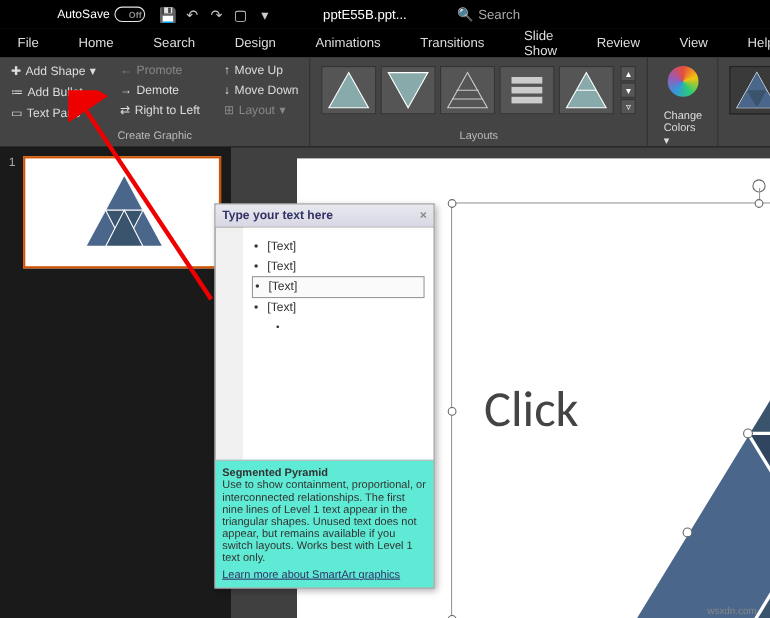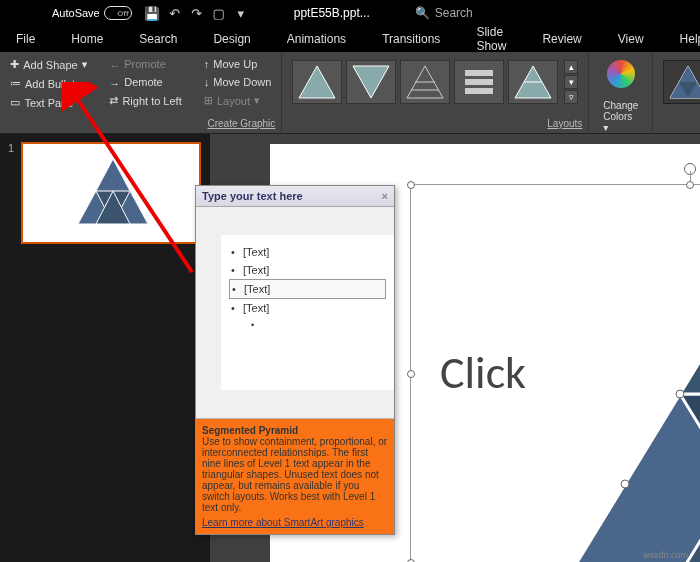--- a/index.html
+++ b/index.html
@@ -15,21 +15,21 @@
 .search-box { margin-left: 40px; display: flex; align-items: center; gap: 4px; color: #aaa; font-size: 12px; }
 
 
 .tabs { height: 26px; background: #000000; display: flex; align-items: center; padding: 0 6px; gap: 16px; }
 .tab { padding: 4px 10px; font-size: 12px; color: #ddd; cursor: pointer; }
 .tab.active { border-bottom: 2px solid #fff; color: #fff; font-weight: 600; }
 
 
 .ribbon { height: 82px; background: #444; display: flex; border-bottom: 1px solid #222; }
 .ribbon-group { border-right: 1px solid #333; padding: 4px 6px; display: flex; flex-direction: column; justify-content: space-between; }
-.ribbon-group-label { text-align: right; font-size: 10px; color: #bbb; padding-top: 2px; text-decoration: underline; }
+.ribbon-group-label { text-align: center; font-size: 10px; color: #bbb; padding-top: 2px; }
 .btn-row { display: flex; flex-direction: column; gap: 2px; }
 .rbtn { display: flex; align-items: center; gap: 4px; padding: 2px 4px; font-size: 11px; color: #ddd; white-space: nowrap; cursor: pointer; }
 .rbtn.dim { color: #888; }
 .cols3 { display: flex; gap: 14px; }
 
 
 .layouts { display: flex; gap: 4px; align-items: center; padding: 4px; }
 .layout-thumb { width: 50px; height: 44px; background: #555; border: 1px solid #333; display: flex; align-items: center; justify-content: center; }
 .layout-thumb svg { width: 40px; height: 36px; }
 .scroll-btns { display: flex; flex-direction: column; gap: 1px; margin-left: 2px; }
@@ -57,30 +57,30 @@
 .handle { position: absolute; width: 8px; height: 8px; background: #fff; border: 1px solid #666; border-radius: 50%; }
 .rot-handle { position: absolute; left: 50%; top: -22px; width: 12px; height: 12px; margin-left: -6px; background: #fff; border: 1px solid #666; border-radius: 50%; }
 .rot-line { position: absolute; left: 50%; top: -14px; width: 1px; height: 14px; background: #999; }
 
 .click-text { position: absolute; left: 170px; top: 200px; font-size: 46px; color: #444; font-family: Calibri, sans-serif; }
 
 
 .pyramid { position: absolute; left: 280px; top: 60px; }
 
 
-.text-pane { position: absolute; left: 195px; top: 185px; width: 200px; height: 350px; background: #f0f0f0; border: 1px solid #888; box-shadow: 2px 2px 6px rgba(0,0,0,0.3); z-index: 10; display: flex; flex-direction: column; gap: 28px; }
+.text-pane { position: absolute; left: 195px; top: 185px; width: 200px; height: 350px; background: #f0f0f0; border: 1px solid #888; box-shadow: 2px 2px 6px rgba(0,0,0,0.3); z-index: 10; display: flex; flex-direction: column; }
 .tp-header { background: linear-gradient(#e8e8f0, #d8d8e4); padding: 4px 6px; color: #336; font-size: 11px; font-weight: bold; display: flex; justify-content: space-between; border-bottom: 1px solid #aaa; }
 .tp-close { color: #888; cursor: pointer; }
 .tp-body { background: #fff; flex: 1; padding: 8px; font-size: 11px; color: #333; overflow: auto; margin-left: 25px; }
 .tp-item { padding: 3px 0 3px 14px; position: relative; }
 .tp-item::before { content: '•'; position: absolute; left: 2px; }
 .tp-item.sel { border: 1px solid #999; background: #fafafa; }
 .tp-sub { padding: 3px 0 3px 34px; position: relative; }
 .tp-sub::before { content: '•'; position: absolute; left: 22px; font-size: 9px; }
-.tp-footer { background: #f97316; padding: 6px; font-size: 10px; color: #333; border-top: 1px solid #bbb; }
+.tp-footer { background: #5eead4; padding: 6px; font-size: 10px; color: #333; border-top: 1px solid #bbb; }
 .tp-footer b { font-size: 10px; }
 .tp-link { color: #336; text-decoration: underline; cursor: pointer; display: inline-block; margin-top: 4px; }
 
 
 .red-arrow { position: absolute; left: 62px; top: 82px; z-index: 20; pointer-events: none; }
 
 .watermark { position: absolute; right: 12px; bottom: 2px; font-size: 9px; color: #888; z-index: 30; }
 </style>
 </head>
 <body>

